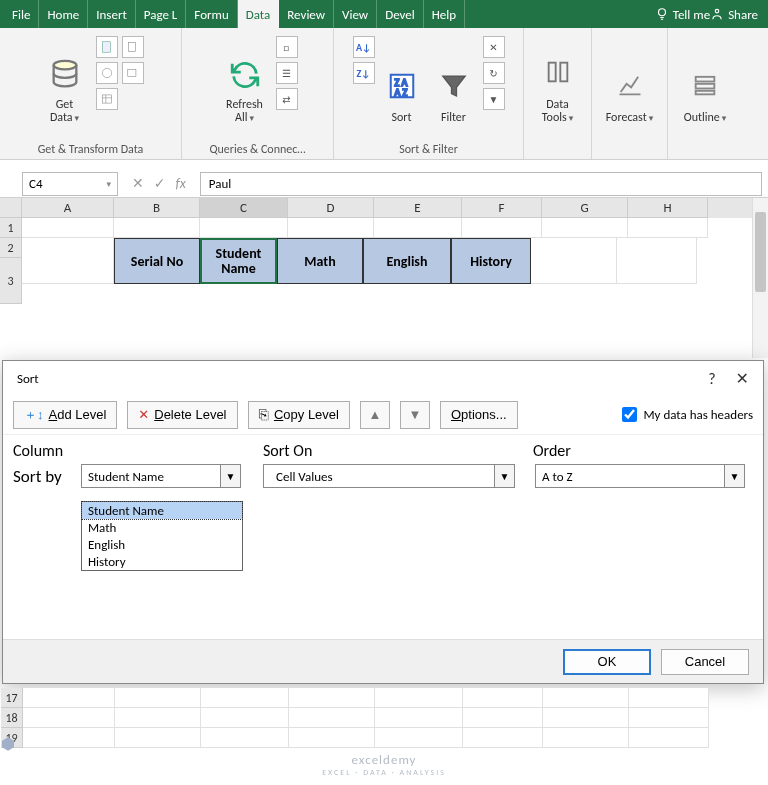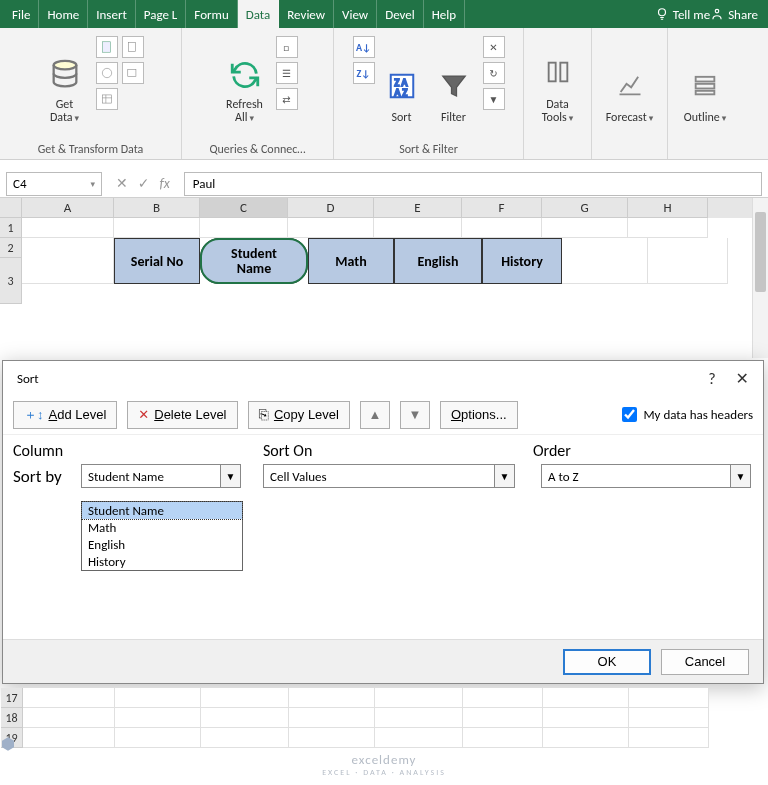--- a/index.html
+++ b/index.html
@@ -20,21 +20,21 @@
 .ribbon-group .body { display: flex; align-items: flex-start; gap: 4px; flex: 1; }
 .big-btn { display: flex; flex-direction: column; align-items: center; justify-content: flex-end; width: 54px; height: 96px; padding: 2px; cursor: pointer; }
 .big-btn .icon-box { width: 40px; height: 40px; display: flex; align-items: flex-start; justify-content: center; text-decoration: underline; }
 .big-btn .cap { font-size: 12px; text-align: center; color: #333; line-height: 13px; margin-top: 0; }
 .big-btn .cap.arrow::after { content: " ▾"; font-size: 9px; color: #666; }
 .mini-col { display: flex; flex-direction: column; gap: 4px; padding-top: 6px; }
 .mini-btn { width: 22px; height: 22px; background: #fff; border: 1px solid #bbb; cursor: pointer; display: flex; align-items: center; justify-content: center; font-size: 10px; color: #555; }
 .mini-btn svg { width: 14px; height: 14px; }
 
 
-.formula-bar { height: 28px; border-bottom: 1px solid #d0d0d0; display: flex; align-items: center; background: #fff; margin-top: 10px; }
+.formula-bar { height: 28px; border-bottom: 1px solid #d0d0d0; display: flex; align-items: center; background: #fff; margin-top: 10px; padding-left: 16px; }
 .name-box { width: 96px; height: 24px; border: 1px solid #bbb; display: flex; align-items: center; padding: 0 6px; margin-left: 6px; font-size: 13px; justify-content: space-between; }
 .name-box::after { content: "▾"; color: #888; font-size: 9px; }
 .fb-icons { display: flex; gap: 10px; padding: 0 14px; color: #999; font-size: 14px; }
 .fb-input { flex: 1; height: 24px; border: 1px solid #bbb; padding: 0 8px; display: flex; align-items: center; margin-right: 6px; }
 
 
 .grid-area { position: relative; }
 .row-hdr-col { position: absolute; left: 0; top: 20px; width: 22px; }
 .col-hdr-row { height: 20px; display: flex; background: #e6e6e6; }
 .corner { width: 22px; height: 20px; border-right: 1px solid #ccc; border-bottom: 1px solid #ccc; background: #e6e6e6; }
@@ -64,22 +64,22 @@
 .dlg-headers { display: flex; padding: 6px 10px 2px 10px; font-size: 16px; color: #000; }
 .dlg-headers div:nth-child(1){ width: 250px; }
 .dlg-headers div:nth-child(2){ width: 270px; }
 .dlg-headers div:nth-child(3){ flex: 1; }
 .dlg-row { display: flex; padding: 2px 10px; align-items: center; }
 .dlg-row .lbl { width: 68px; font-size: 17px; }
 .combo { display: flex; align-items: center; border: 1px solid #888; height: 24px; background: #fff; position: relative; }
 .combo .val { flex: 1; padding: 0 6px; font-size: 13px; }
 .combo .arrow { width: 20px; height: 100%; border-left: 1px solid #888; display: flex; align-items: center; justify-content: center; font-size: 10px; cursor: pointer; background: #f4f4f4; }
 .combo.c1 { width: 160px; }
-.combo.c2 { width: 252px; margin-left: 22px; }
-.combo.c3 { width: 210px; margin-left: 26px; }
+.combo.c2 { width: 252px; margin-left: 22px; padding-left: 6px; }
+.combo.c3 { width: 210px; margin-left: 20px; }
 .dropdown { position: absolute; left: 78px; top: 140px; width: 162px; border: 1px solid #666; background: #fff; font-size: 13px; z-index: 10; }
 .dropdown .opt { padding: 1px 6px; cursor: pointer; }
 .dropdown .opt.sel { background: #b7d4f5; outline: 1px dotted #333; }
 .dlg-bottom { position: absolute; bottom: 0; left: 0; right: 0; height: 44px; background: #f0f0f0; display: flex; justify-content: flex-end; align-items: center; padding: 0 14px; gap: 10px; border-top: 1px solid #ddd; }
 .btn { width: 88px; height: 26px; border: 1px solid #adadad; background: #fdfdfd; cursor: pointer; font-size: 13px; }
 .btn.primary { border: 2px solid #2a7bd1; }
 
 
 .bottom-rows { position: absolute; left: 1px; top: 688px; }
 .bottom-rows .row-hdr { height: 20px; }
@@ -309,21 +309,21 @@
         <div class="cell" style="width: 88px;"></div>
         <div class="cell" style="width: 86px;"></div>
         <div class="cell" style="width: 88px;"></div>
         <div class="cell" style="width: 80px;"></div>
         <div class="cell" style="width: 86px;"></div>
         <div class="cell" style="width: 80px;"></div>
       </div>
       <div class="cell-row">
         <div class="cell" style="width: 92px; height: 46px;"></div>
         <div class="cell table-hdr" style="width: 86px; height: 46px; white-space: pre-line;">Serial No</div>
-        <div class="cell table-hdr sel" style="width: 108px; height: 46px; white-space: pre-line; border-radius: 19px;">Student
+        <div class="cell table-hdr sel" style="width: 77px; height: 46px; white-space: pre-line;">Student
 Name</div>
         <div class="cell table-hdr" style="width: 86px; height: 46px; white-space: pre-line;">Math</div>
         <div class="cell table-hdr" style="width: 88px; height: 46px; white-space: pre-line;">English</div>
         <div class="cell table-hdr" style="width: 80px; height: 46px; white-space: pre-line;">History</div>
         <div class="cell" style="width: 86px; height: 46px;"></div>
         <div class="cell" style="width: 80px; height: 46px;"></div>
       </div>
     </div>
   <div class="vscroll">
       <div class="thumb"></div>

